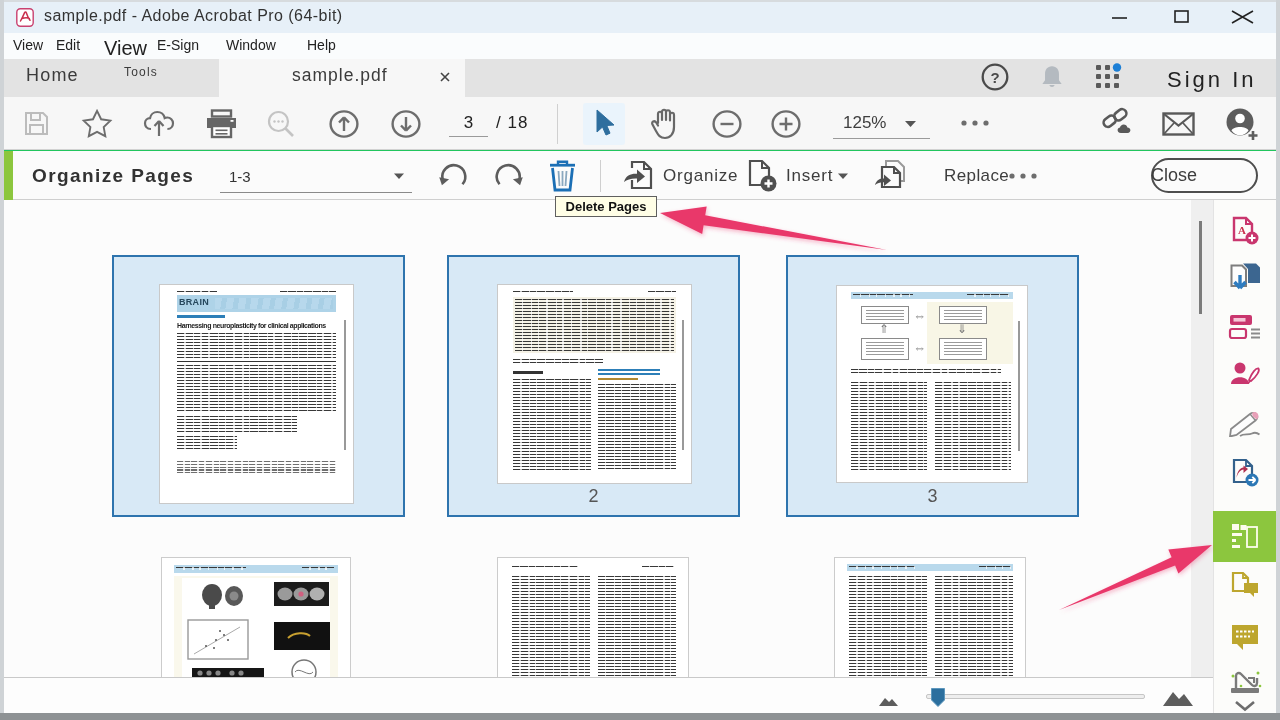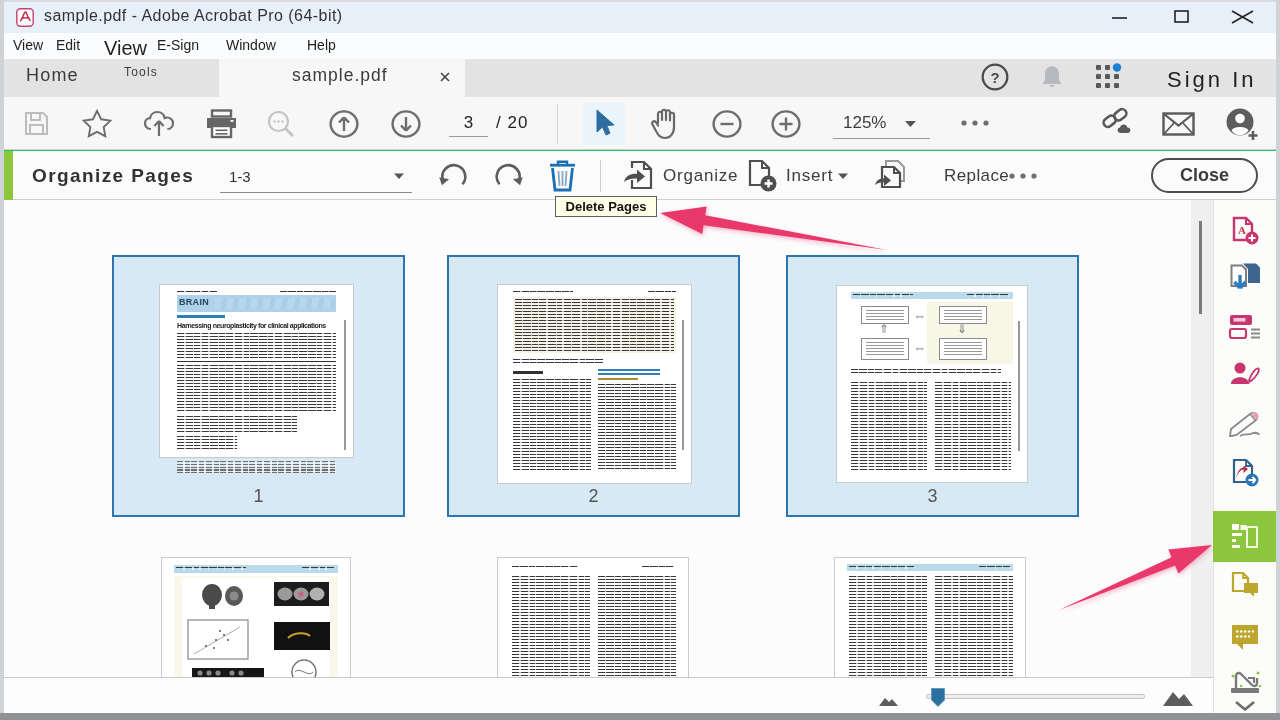--- a/index.html
+++ b/index.html
@@ -111,21 +111,21 @@
     <path d="M15 22 L15 9 M15 8.3 L10 13.5 M15 8.3 L20 13.5" fill="none" stroke="#6d6d6d" stroke-width="2.4"></path>
   </svg>
 
   <svg class="abs" style="left:391px;top:109px" width="30" height="30" viewBox="0 0 30 30">
     <ellipse cx="15" cy="15" rx="13.4" ry="12.6" fill="none" stroke="#6d6d6d" stroke-width="2.4"></ellipse>
     <path d="M15 8 L15 21 M15 21.7 L10 16.5 M15 21.7 L20 16.5" fill="none" stroke="#6d6d6d" stroke-width="2.4"></path>
   </svg>
 
   <div class="abs" style="top:113px;left:449px;width:39px;text-align:center;font-size:17px;color:#222;">3</div>
   <div class="abs" style="left:449px;top:136px;width:39px;height:1px;background:#9a9a9a;"></div>
-  <div class="abs" style="top:113px;left:496px;font-size:17px;color:#222;letter-spacing:1px;">/ 20</div>
+  <div class="abs" style="top:113px;left:496px;font-size:17px;color:#222;letter-spacing:1px;">/ 18</div>
   <div class="abs" style="left:557px;top:104px;width:1px;height:40px;background:#d0d0d0;"></div>
 
   <div class="abs" style="left:583px;top:103px;width:42px;height:42px;background:#eaf4fc;border-radius:3px;"></div>
   <svg class="abs" style="left:593px;top:108px" width="24" height="30" viewBox="0 0 24 30">
     <path d="M4 2 L4 24 L9.5 19 L13 27 L17 25.2 L13.8 17.5 L21 17 Z" fill="#2e6e9e" stroke="#2e6e9e" stroke-width="1"></path>
   </svg>
 
   <svg class="abs" style="left:648px;top:107px" width="36" height="34" viewBox="0 0 36 34">
     <path d="M10 16 L10 7 C10 4 14 4 14 7 L14 13 L14 5 C14 2 18 2 18 5 L18 13 L18 5.5 C18 2.5 22 2.5 22 5.5 L22 13.5 L22 8 C22 5 26 5 26 8 L26 20 C26 27 22 31 17 31 C12 31 10.5 28.5 8 24 L4.5 17.5 C3 14.8 6.5 13 8.2 15.5 L10 18.5" fill="none" stroke="#686868" stroke-width="2.2" stroke-linecap="round" stroke-linejoin="round"></path>
   </svg>
@@ -223,32 +223,32 @@
     <path d="M20 8 L20 14 L26 14" fill="none" stroke="#4f4f4f" stroke-width="2"></path>
     <path d="M1 26 C2.5 20.5 6 19.2 10 19.4 L10 15.5 L17 21.5 L10 27 L10 23.3 C6.5 23.1 3.5 24 1 26 Z" fill="#4f4f4f"></path>
   </svg>
   <div class="abs" style="top:166px;left:944px;font-size:17px;color:#3d3d3d;letter-spacing:.4px;">Replace</div>
   <svg class="abs" style="left:1007px;top:171px" width="34" height="10" viewBox="0 0 34 10">
     <circle cx="5" cy="5" r="2.6" fill="#6d6d6d"></circle>
       <circle cx="16" cy="5" r="2.6" fill="#6d6d6d"></circle>
       <circle cx="27" cy="5" r="2.6" fill="#6d6d6d"></circle>
   </svg>
   <div class="abs" style="left:1151px;top:158px;width:107px;height:35px;border:2px solid #4d4d4d;border-radius:18px;background:#fbfbfb;"></div>
-  <div class="abs" style="top:165px;left:1151px;width:107px;text-align:center;font-size:18px;font-weight:bold;color:#3d3d3d;">Close</div>
+  <div class="abs" style="top:165px;left:1151px;width:128px;font-size:18px;font-weight:normal;color:#3d3d3d;">Close</div>
 
   <div class="abs" style="left:4px;top:200px;width:1187px;height:477px;background:#fcfcfc;"></div>
 
   <div class="abs" style="left:112px;top:255px;width:293px;height:262px;background:#d8e9f6;border:2px solid #2e74ae;"></div>
   <div class="abs" style="left:447px;top:255px;width:293px;height:262px;background:#d8e9f6;border:2px solid #2e74ae;"></div>
   <div class="abs" style="left:786px;top:255px;width:293px;height:262px;background:#d8e9f6;border:2px solid #2e74ae;"></div>
   <div class="abs" style="left:112px;top:486px;width:293px;text-align:center;font-size:18px;color:#555;">1</div>
   <div class="abs" style="left:447px;top:486px;width:293px;text-align:center;font-size:18px;color:#555;">2</div>
   <div class="abs" style="left:786px;top:486px;width:293px;text-align:center;font-size:18px;color:#555;">3</div>
 
-  <div class="abs" style="left:160px;top:285px;width:193px;height:172px;background:#fff;box-shadow:0 0 0 1px #c9c9c9;">
+  <div class="abs" style="left:160px;top:285px;width:193px;height:218px;background:#fff;box-shadow:0 0 0 1px #c9c9c9;">
     <div class="abs tl" style="left:17px;top:6px;width:40px;height:3px;"></div>
     <div class="abs tl" style="left:120px;top:6px;width:56px;height:3px;"></div>
     <div class="abs" style="left:17px;top:10px;width:159px;height:17px;background:#aed3e8;"></div>
     <div class="abs" style="left:19px;top:12px;font-size:9px;font-weight:bold;color:#25475c;letter-spacing:.3px;">BRAIN</div>
     <div class="abs" style="left:55px;top:13px;width:118px;height:11px;background:repeating-linear-gradient(100deg,#b7d8ec 0 7px,#a8cfe5 7px 12px);"></div>
     <div class="abs" style="left:19px;top:28px;width:2px;height:2px;"></div>
     <div class="abs" style="left:17px;top:30px;width:48px;height:3.2px;background:#2d7fb8;"></div>
     <div class="abs" style="left:17px;top:37px;font-size:7px;font-weight:bold;color:#222;letter-spacing:-0.4px;white-space:nowrap;">Harnessing neuroplasticity for clinical applications</div>
     <div class="abs tl" style="left:17px;top:48px;width:159px;height:26px;"></div>
     <div class="abs" style="left:17px;top:76px;width:159px;height:1.4px;background:#333;"></div>

